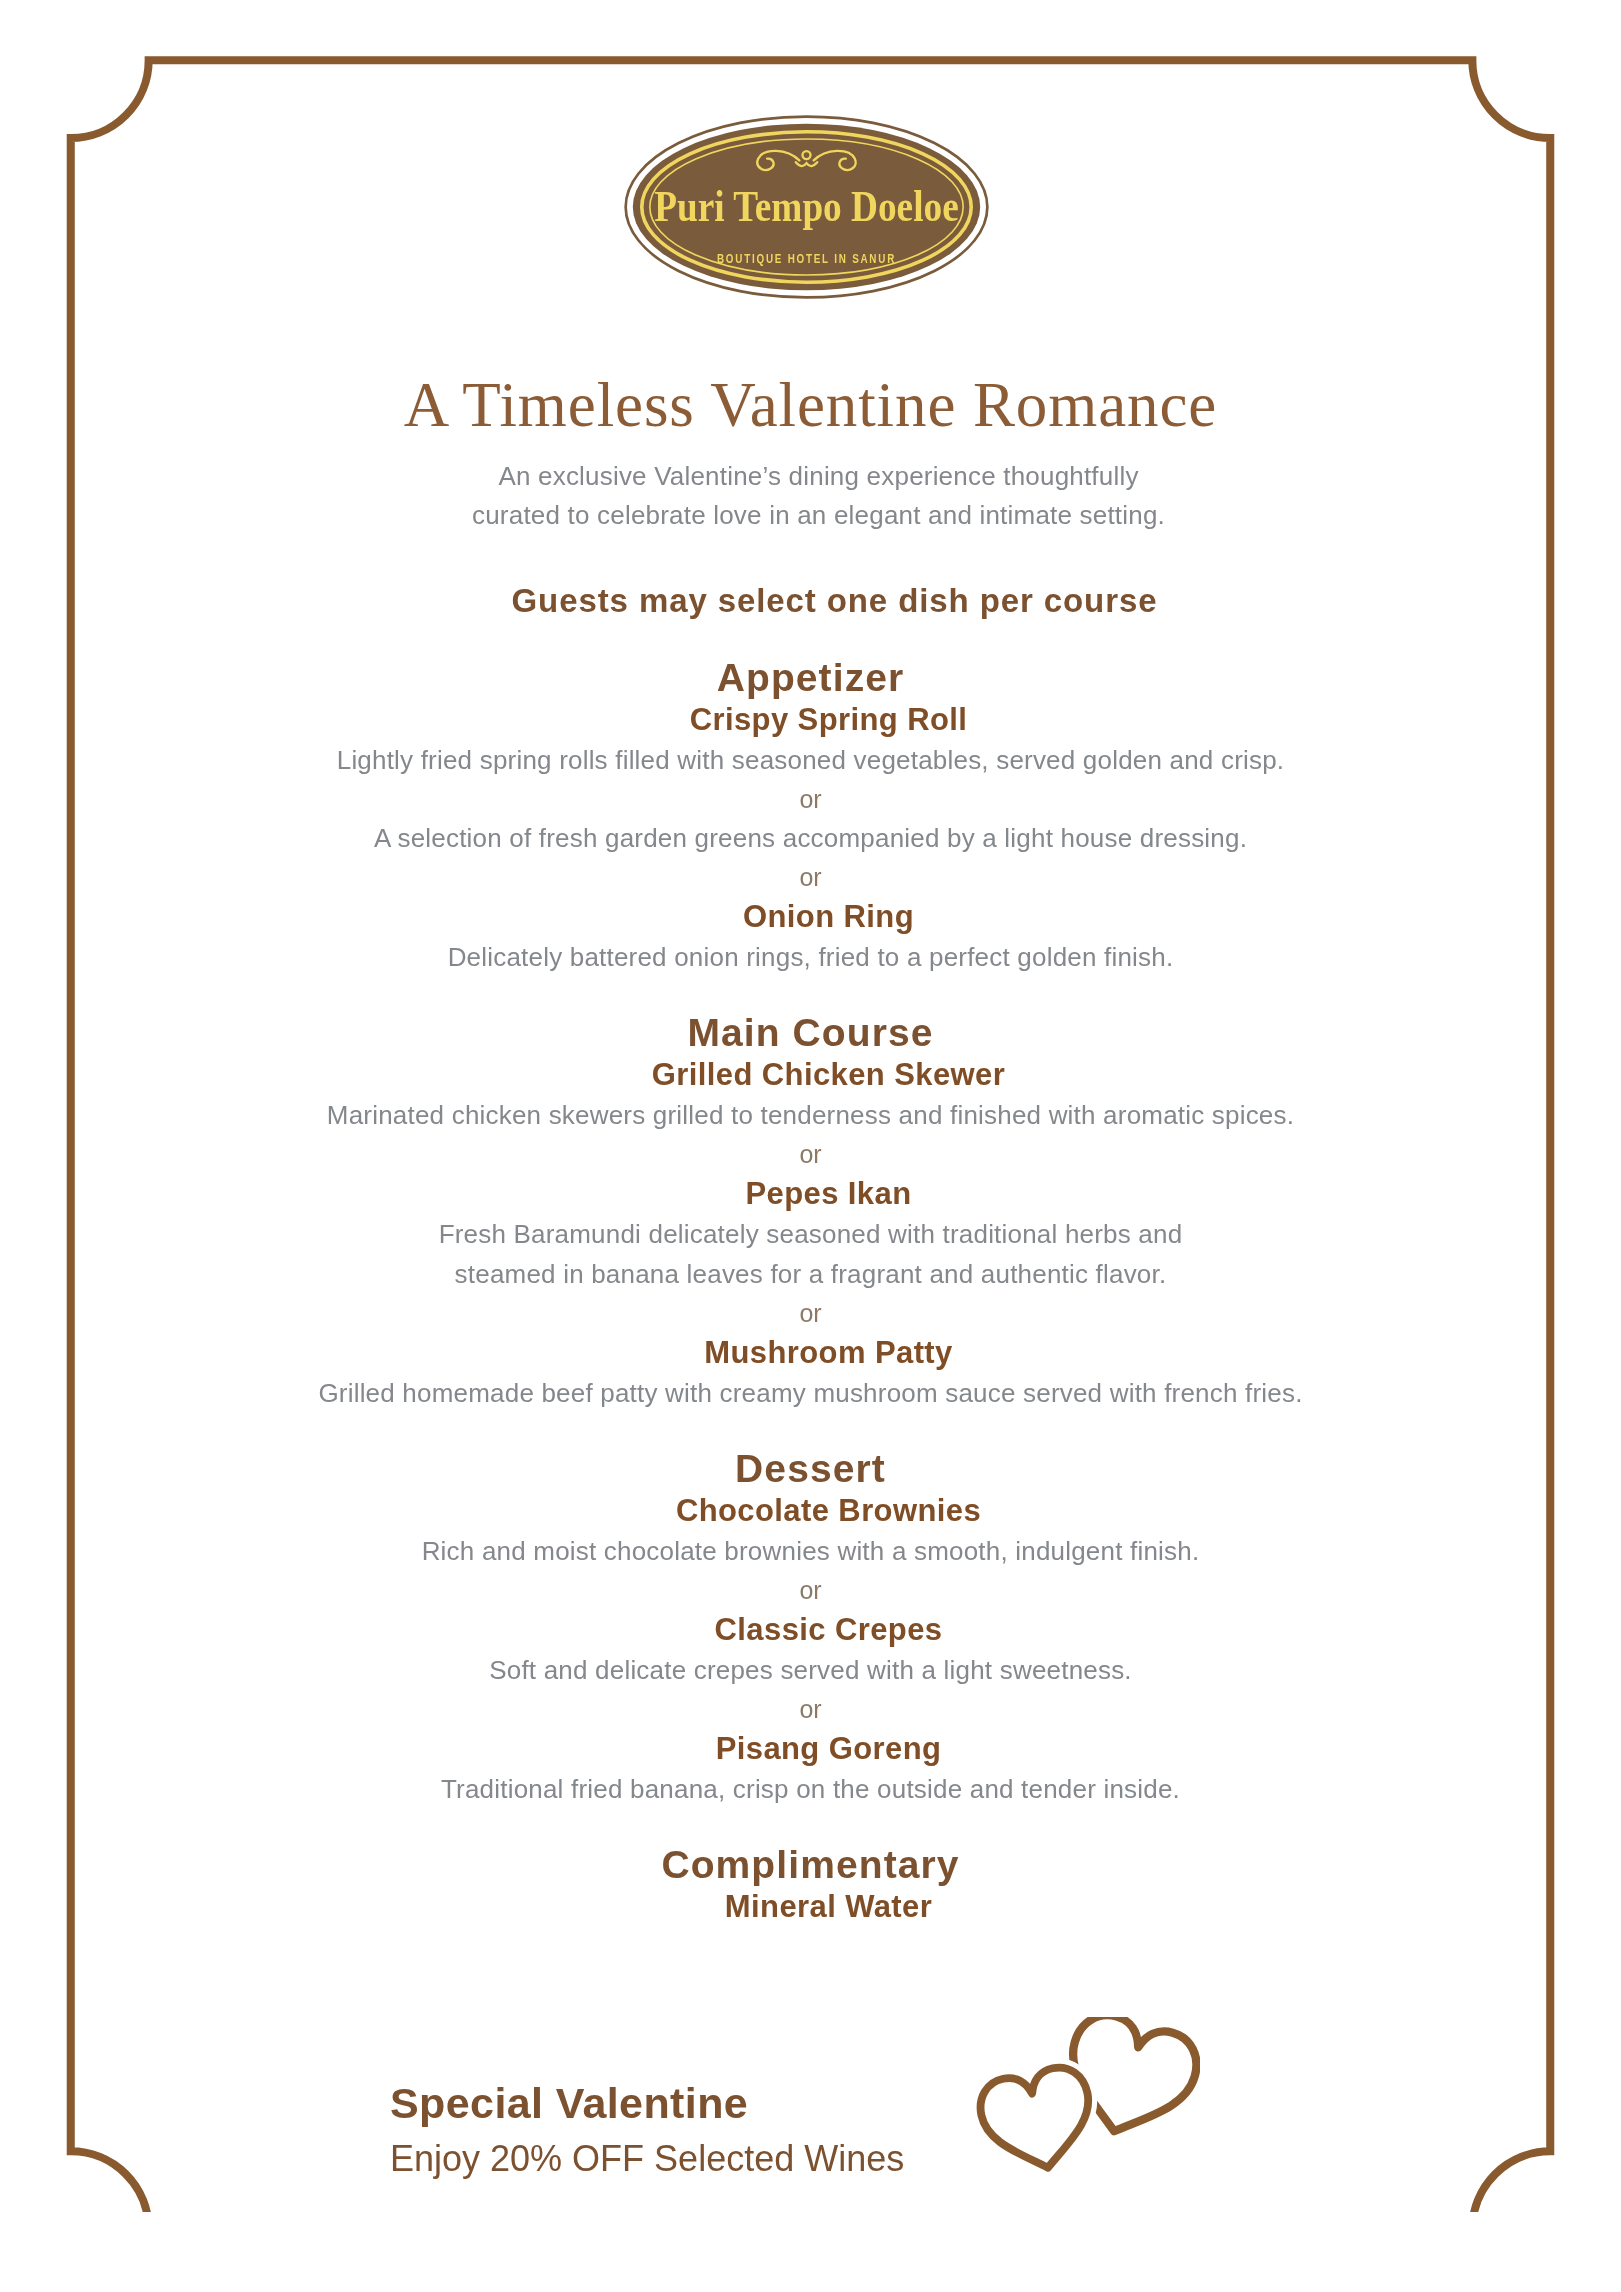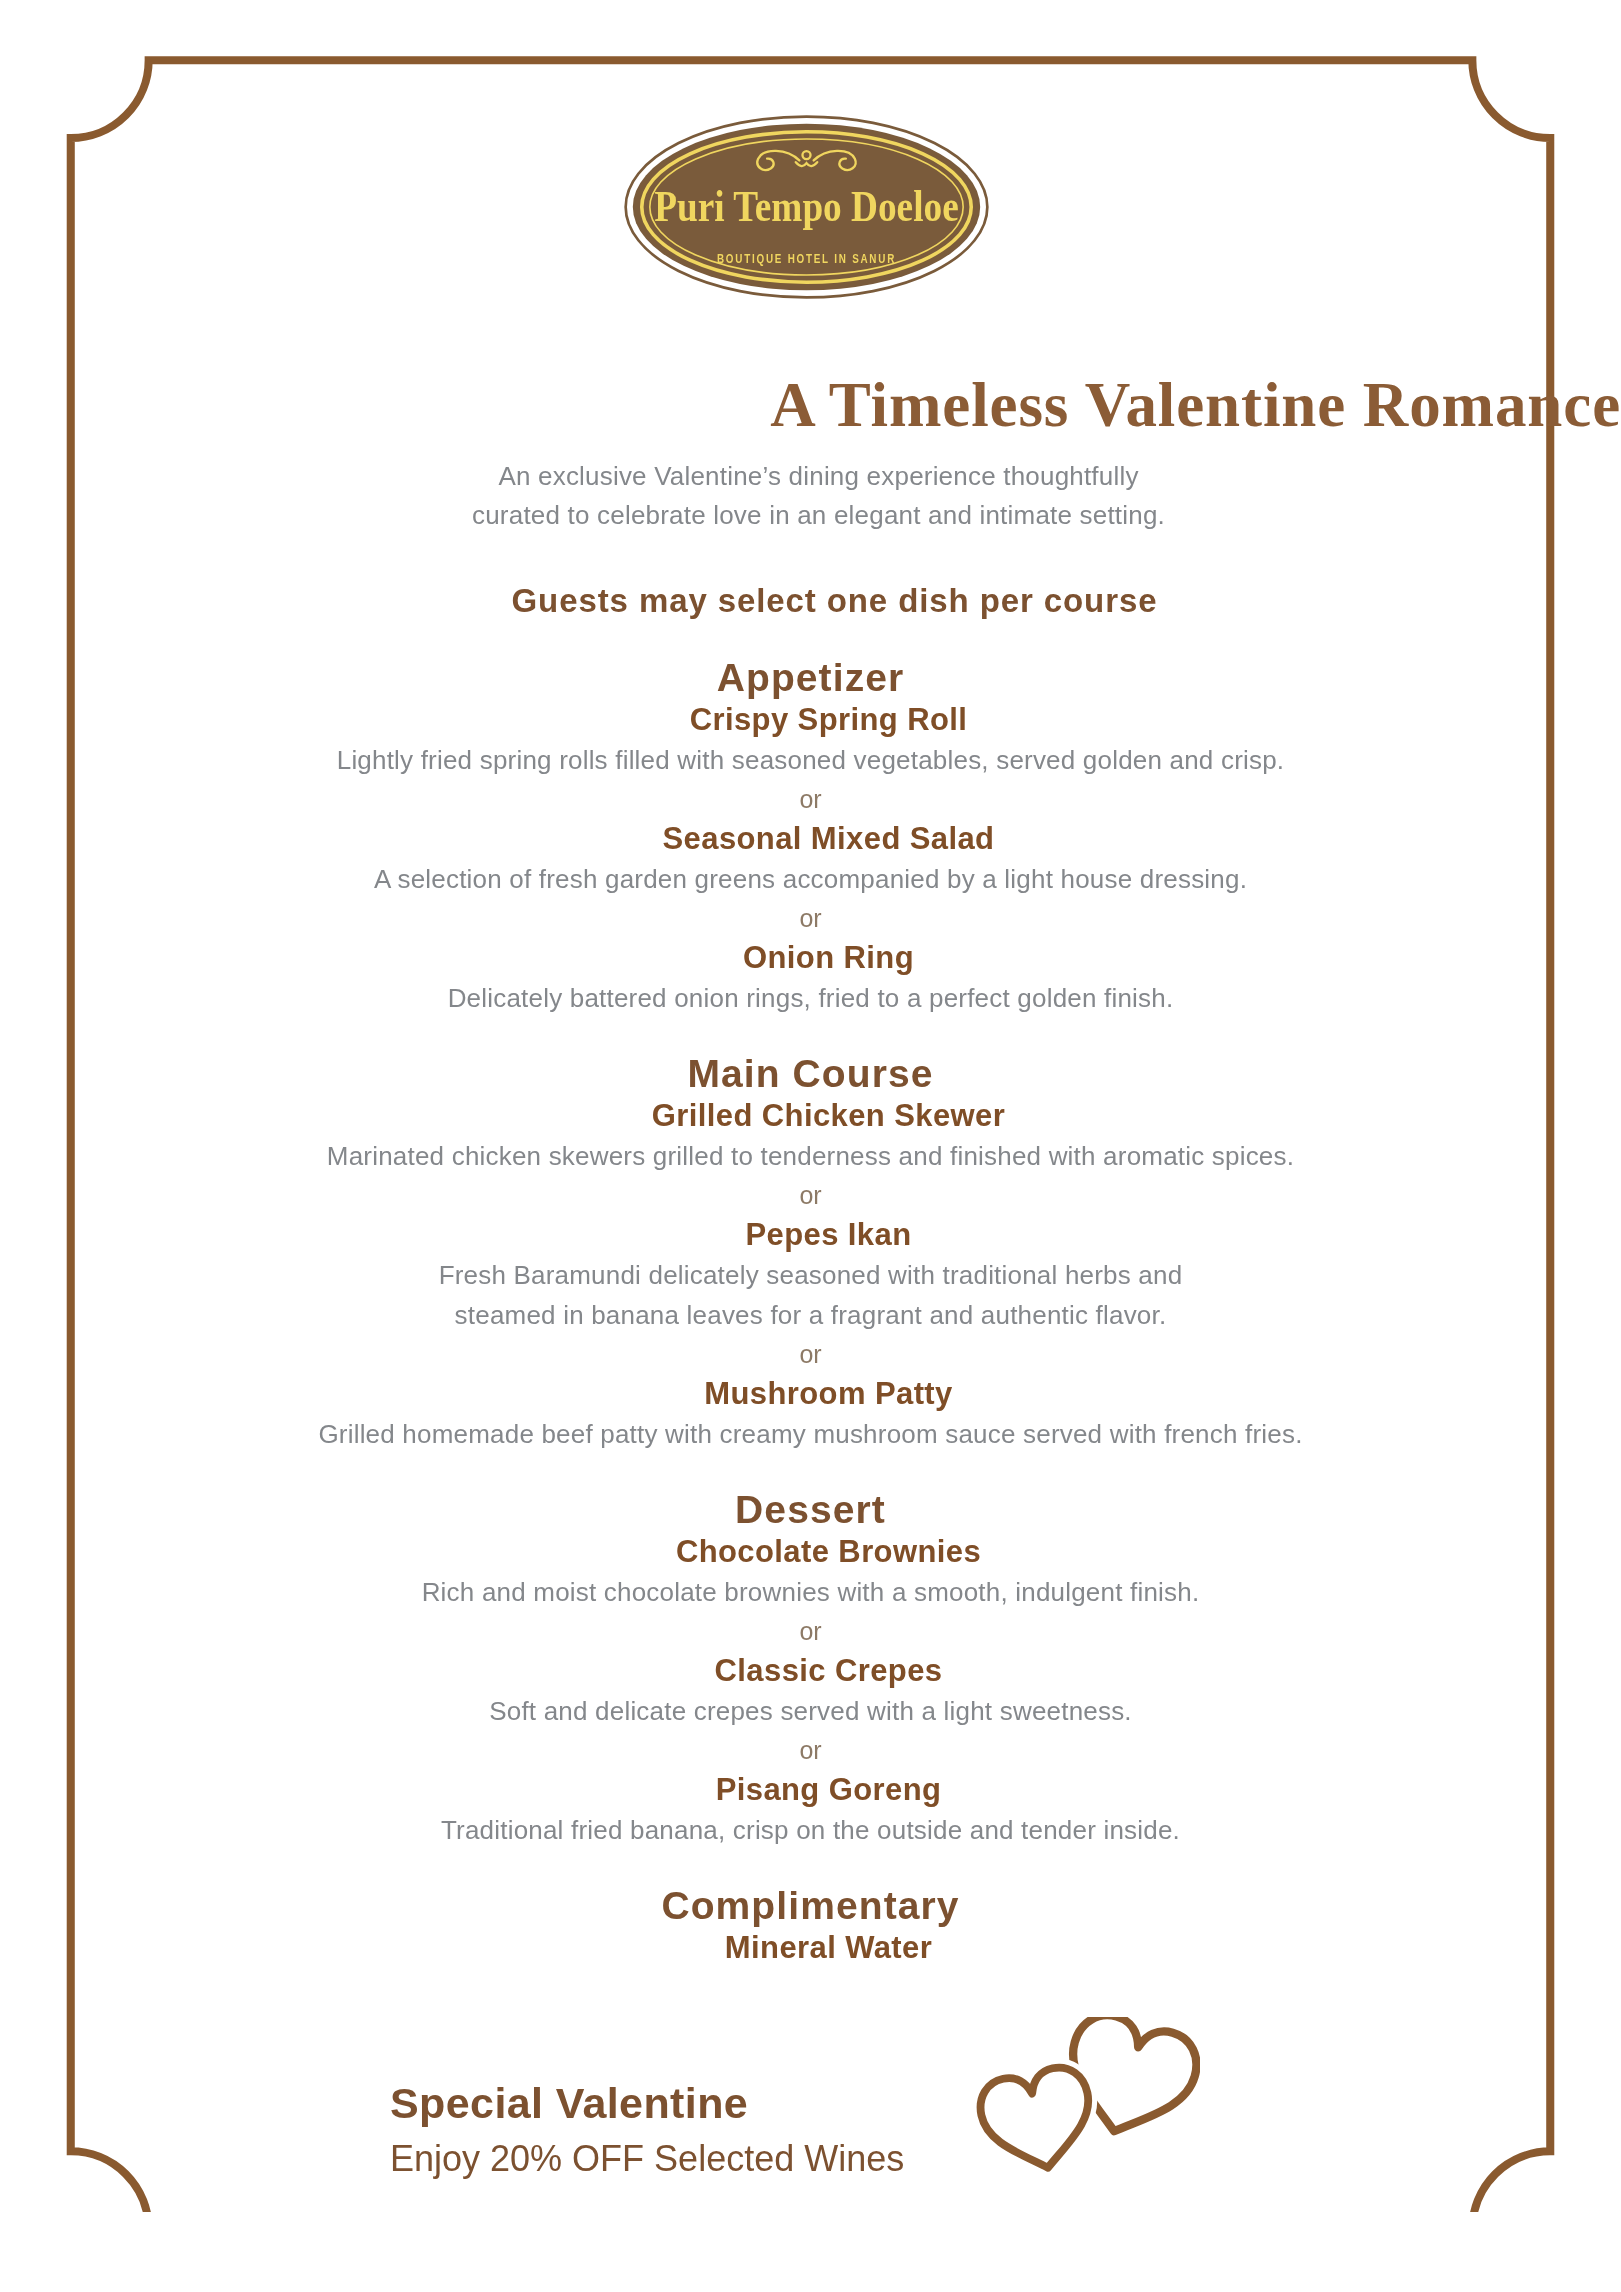--- a/index.html
+++ b/index.html
@@ -21,23 +21,23 @@
   }
   .logo-tagline{
     font-family:"Liberation Sans",sans-serif;
     font-weight:bold;
     font-size:14px;
     letter-spacing:2.5px;
     fill:var(--logo-gold);
   }
   .title{
     position:absolute;left:0;top:370px;width:100%;
-    margin:0;text-align:right;
+    margin:0;text-align:center;
     font-family:"Liberation Serif",serif;
-    font-weight:bold;font-size:63px;line-height:70px;
+    font-weight:normal;font-size:63px;line-height:70px;
     letter-spacing:0.9px;
     color:var(--title-brown);
   }
   .subtitle{
     position:absolute;left:8px;top:457px;width:100%;
     margin:0;text-align:center;
     font-size:26px;line-height:39px;letter-spacing:0.2px;
     color:var(--body-gray);
     white-space:pre-line;
   }
@@ -130,21 +130,20 @@
   <div class="courses">
       <section class="course">
     <h2 class="course-heading">Appetizer</h2>
     <div class="dishes">
           <div class="dish">
     <h3 class="dish-name">Crispy Spring Roll</h3>
     <p class="dish-desc">Lightly fried spring rolls filled with seasoned vegetables, served golden and crisp.</p>
   </div>
           <div class="or">or</div>
           <div class="dish">
-    <h3 class="dish-name">Seasonal Mixed Salad</h3>
     <p class="dish-desc">A selection of fresh garden greens accompanied by a light house dressing.</p>
   </div>
           <div class="or">or</div>
           <div class="dish">
     <h3 class="dish-name">Onion Ring</h3>
     <p class="dish-desc">Delicately battered onion rings, fried to a perfect golden finish.</p>
   </div>
         </div>
   </section>
       <section class="course">

